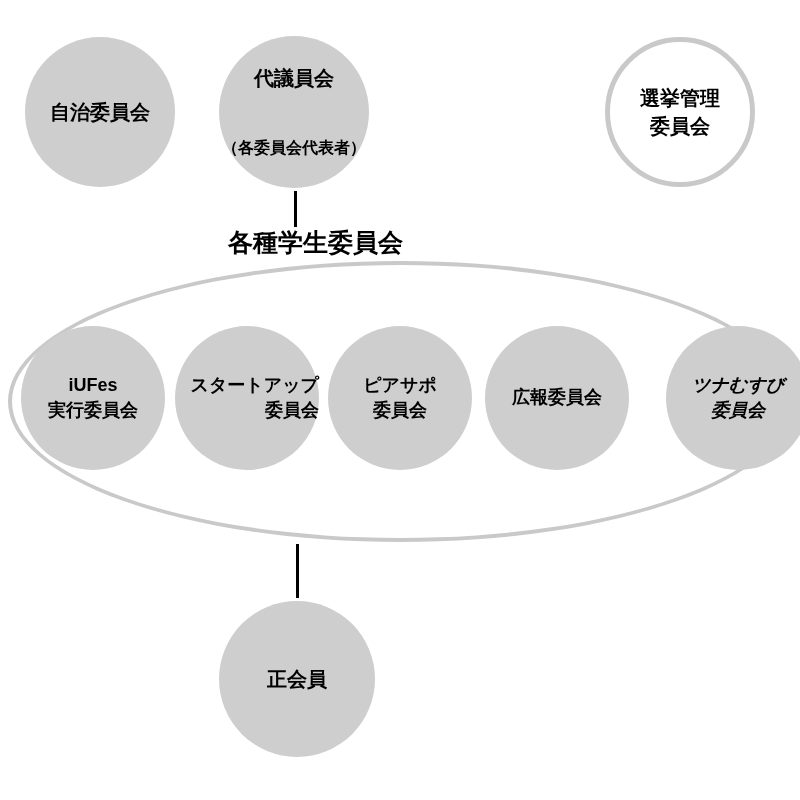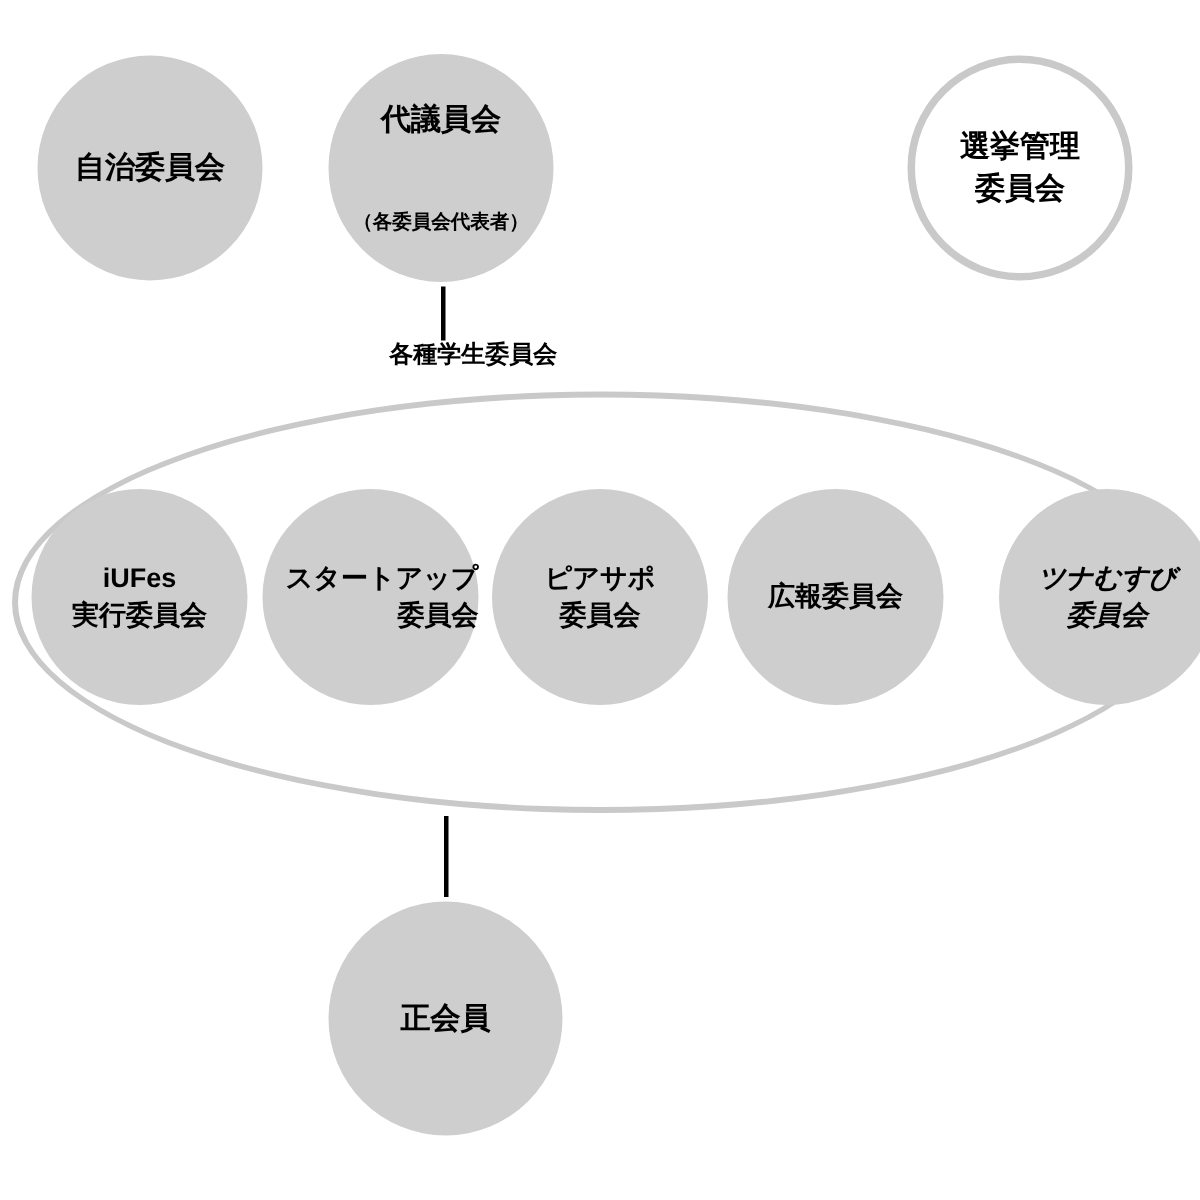--- a/index.html
+++ b/index.html
@@ -28,21 +28,21 @@
     font-weight: bold;
     line-height: 1.4;
   }
   .filled { background: #cecece; }
   .outlined {
     background: #ffffff;
     border: 5px solid #c9c9c9;
   }
   .label-main { font-size: 20px; }
   .label-sub {
-    font-size: 13px;
+    font-size: 16px;
     margin-top: 6px;
   }
   .inner-label { font-size: 18px; }
   .connector {
     position: absolute;
     width: 3px;
     background: #000000;
   }
   .group-ellipse {
     position: absolute;
@@ -54,21 +54,21 @@
     border-radius: 50%;
     box-sizing: border-box;
     background: transparent;
   }
   .group-label {
     position: absolute;
     left: 213px;
     top: 226px;
     width: 205px;
     text-align: center;
-    font-size: 16px;
+    font-size: 25px;
     font-weight: bold;
     white-space: nowrap;
   }
   
   .c-jichi   { left: 25px;  top: 37px; width: 150px; height: 150px; }
   .c-daigi   { left: 219px; top: 36px; width: 150px; height: 152px; gap: 39px; }
   .c-kansa   { left: 411px; top: 36px; width: 152px; height: 152px; }
   .c-senkyo  { left: 605px; top: 37px; width: 150px; height: 150px; }
   
   .conn-top    { left: 294px; top: 191px; height: 36px; }

